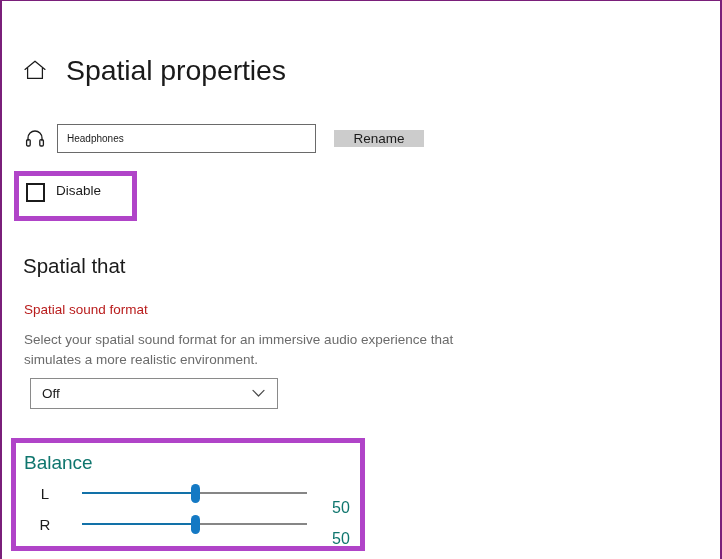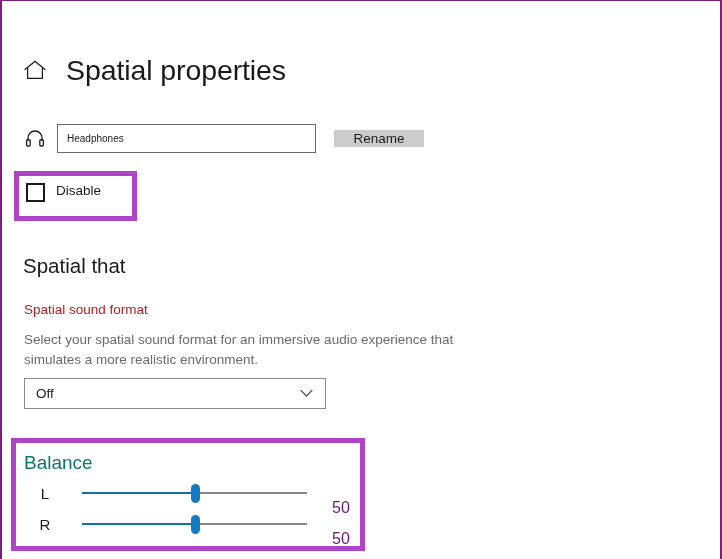--- a/index.html
+++ b/index.html
@@ -202,23 +202,23 @@
     position: absolute;
     left: 22px;
     top: 329px;
     width: 450px;
     font-size: 13.5px;
     line-height: 20px;
     color: #6b6b6b;
   }
   #spatial-select {
     position: absolute;
-    left: 22px;
+    left: 28px;
     top: 377px;
-    width: 302px;
+    width: 248px;
     height: 31px;
     box-sizing: border-box;
     border: 1px solid #8a8a8a;
     background: #ffffff;
     cursor: pointer;
     display: flex;
     align-items: center;
   }
   #spatial-select-value {
     margin-left: 11px;
@@ -285,21 +285,21 @@
     width: 9px;
     height: 19px;
     margin-left: -4px;
     border-radius: 5px;
     background: #1479c4;
   }
   .slider-value {
     margin-left: 25px;
     width: 34px;
     font-size: 16px;
-    color: #701a75;
+    color: #0f766e;
     text-align: left;
     margin-top: 29px;
   }
 </style>
 </head>
 <body>
 
 <div id="window">
 
 

